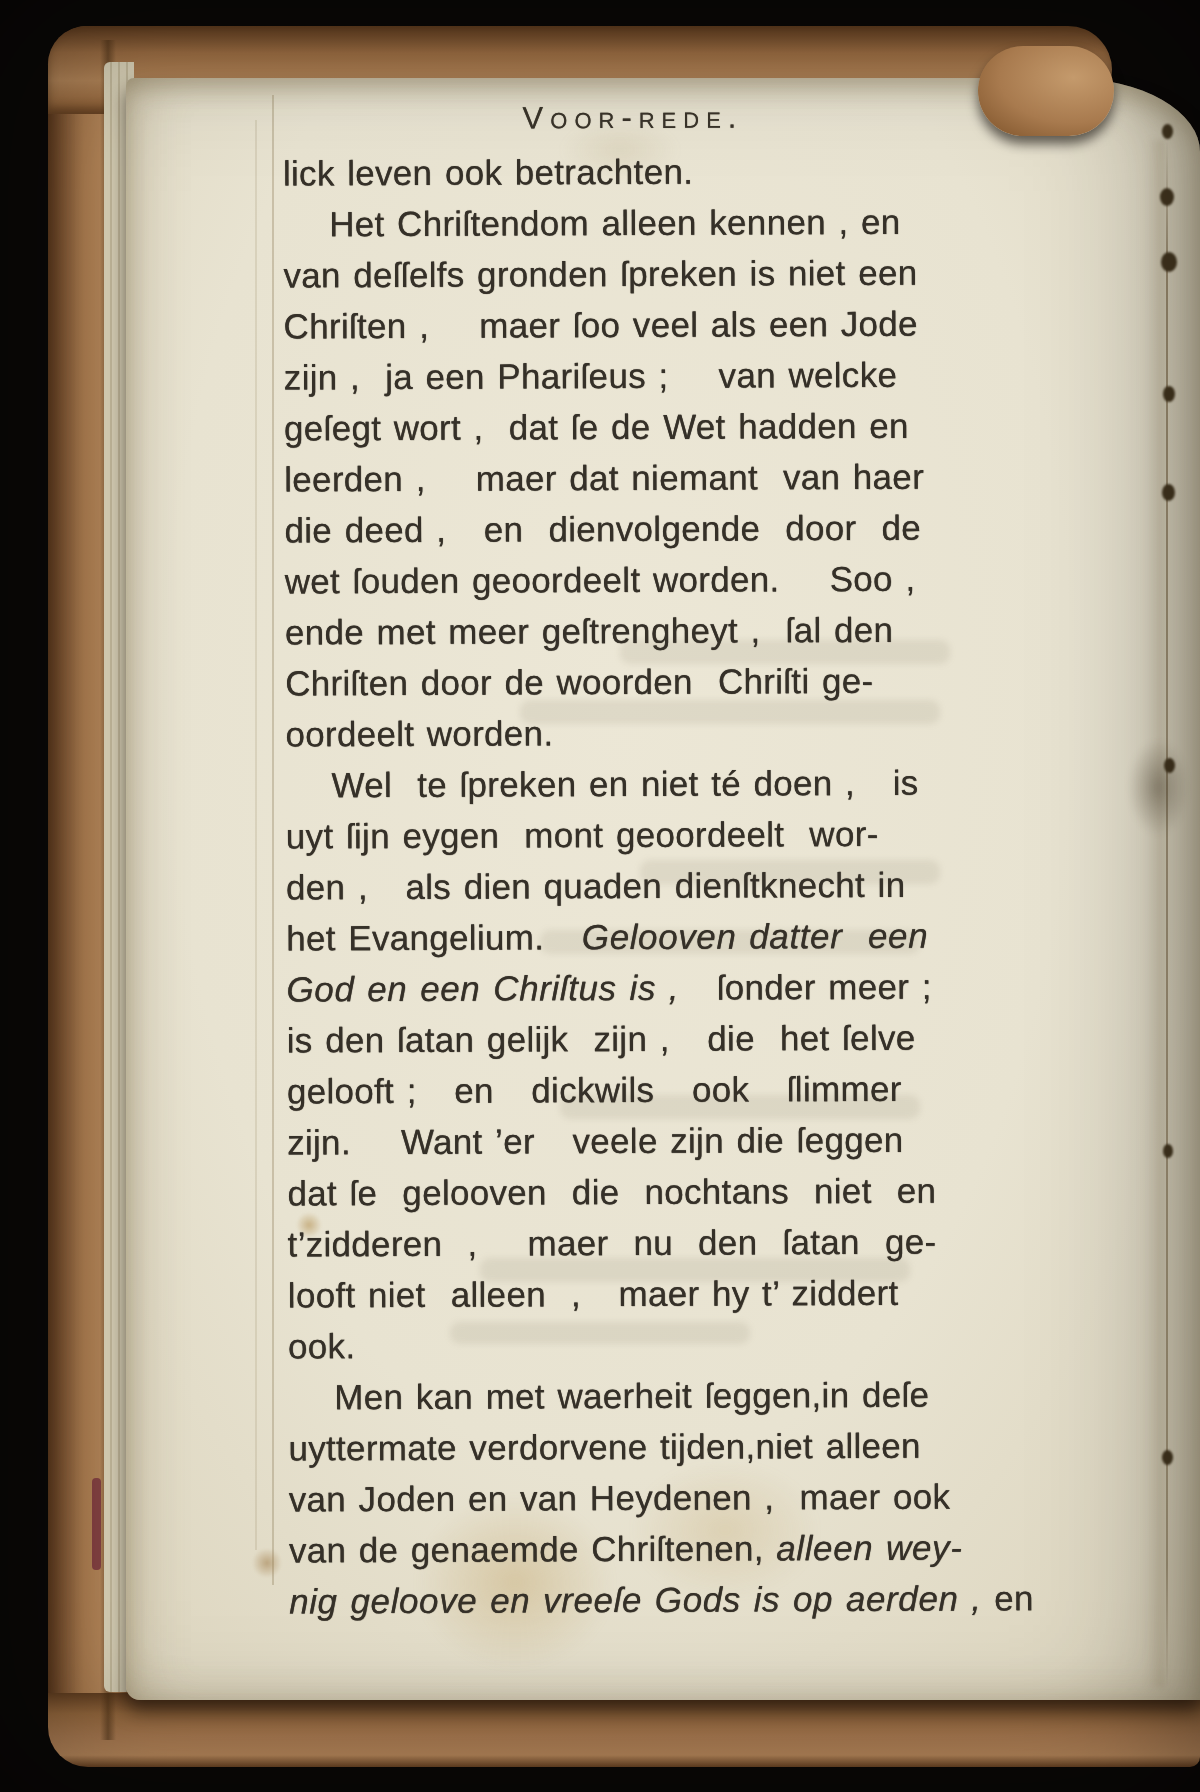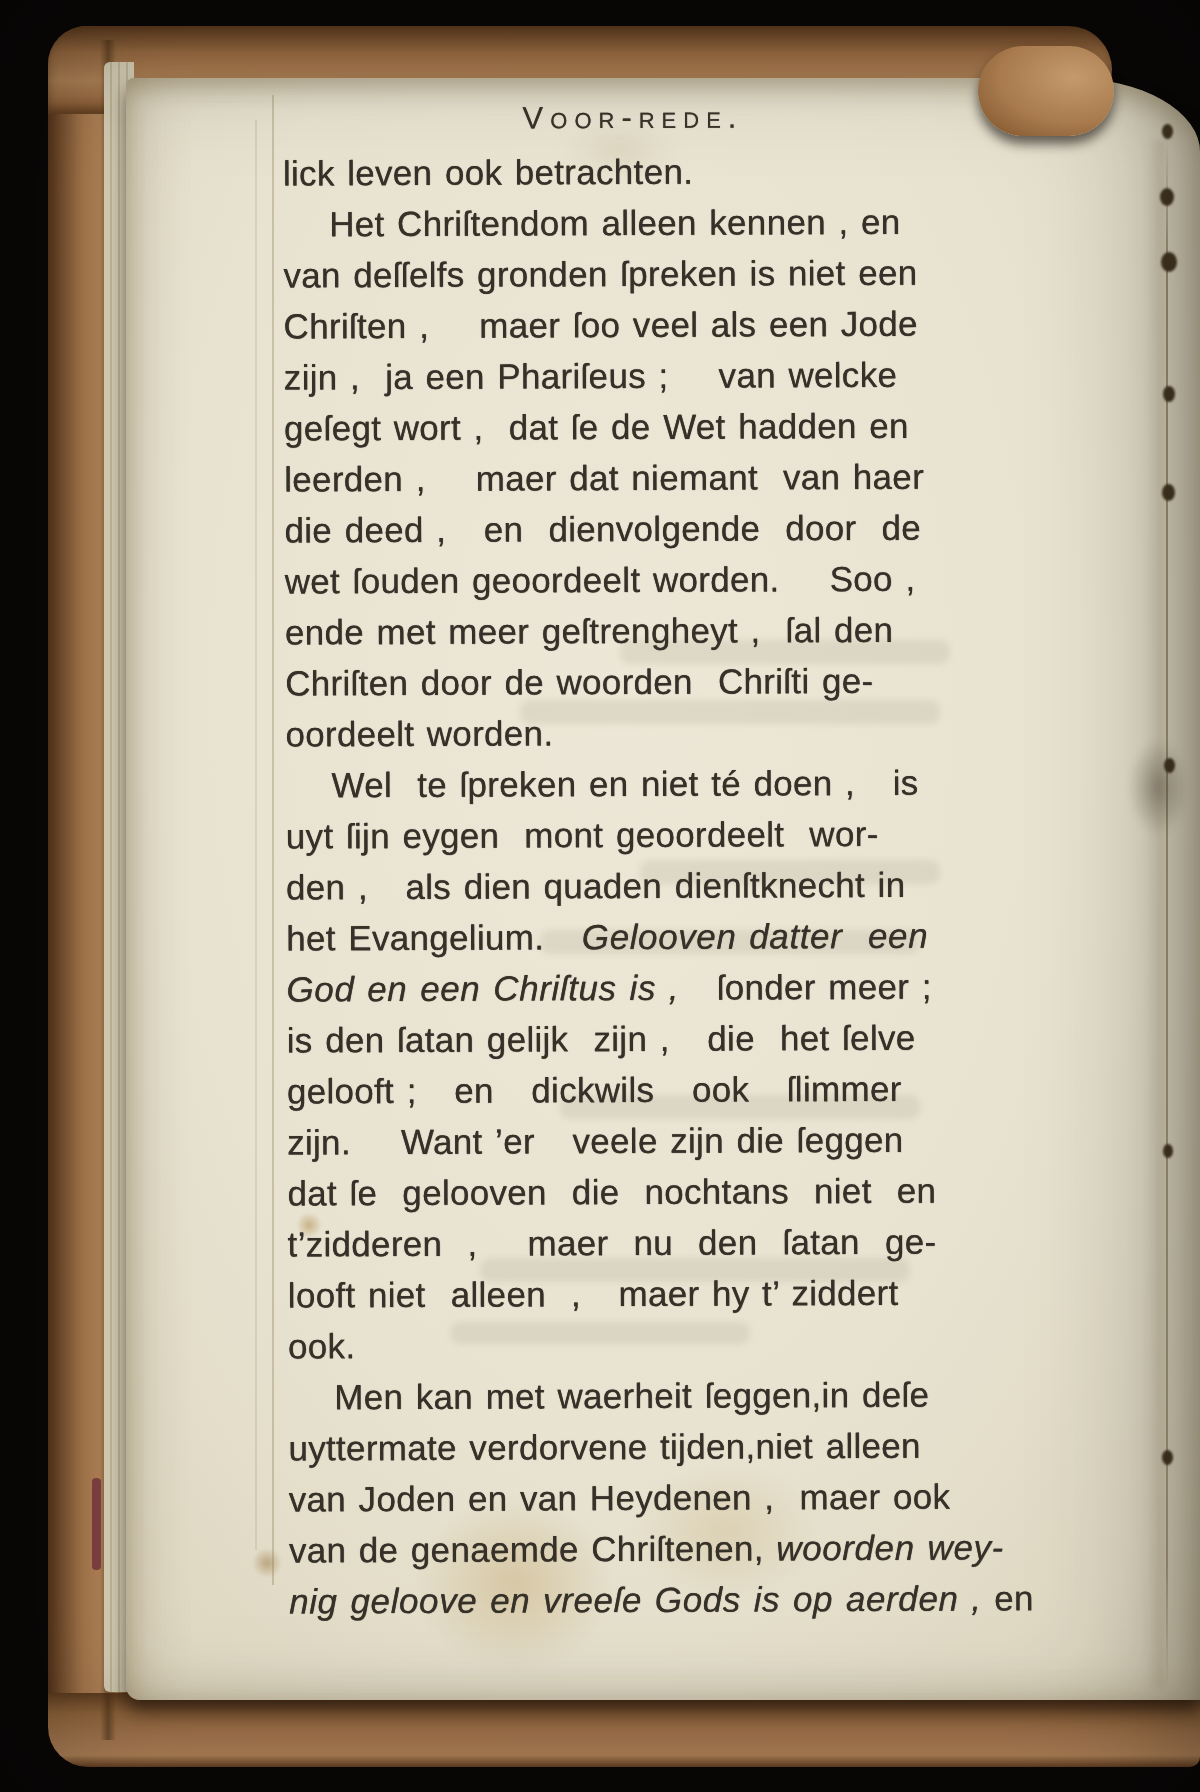--- a/index.html
+++ b/index.html
@@ -175,18 +175,18 @@
       <div class="line"><span>is den ſatan gelijk  zijn ,   die  het ſelve</span></div>
       <div class="line"><span>gelooft ;   en   dickwils   ook   ſlimmer</span></div>
       <div class="line"><span>zijn.    Want ’er   veele zijn die ſeggen</span></div>
       <div class="line"><span>dat ſe  gelooven  die  nochtans  niet  en</span></div>
       <div class="line"><span>t’zidderen  ,    maer  nu  den  ſatan  ge-</span></div>
       <div class="line"><span>looft niet  alleen  ,   maer hy t’ ziddert</span></div>
       <div class="line"><span>ook.</span></div>
       <div class="line indent"><span>Men kan met waerheit ſeggen,in deſe</span></div>
       <div class="line"><span>uyttermate verdorvene tijden,niet alleen</span></div>
       <div class="line"><span>van Joden en van Heydenen ,  maer ook</span></div>
-      <div class="line"><span>van de genaemde Chriſtenen, </span><span class="it">woorden wey-</span></div>
+      <div class="line"><span>van de genaemde Chriſtenen, </span><span class="it">alleen wey-</span></div>
       <div class="line"><span class="it">nig geloove en vreeſe Gods is op aerden ,</span><span> en</span></div>
     </div>
 
   <div class="vignette"></div>
 </div>
 
 </body></html>

